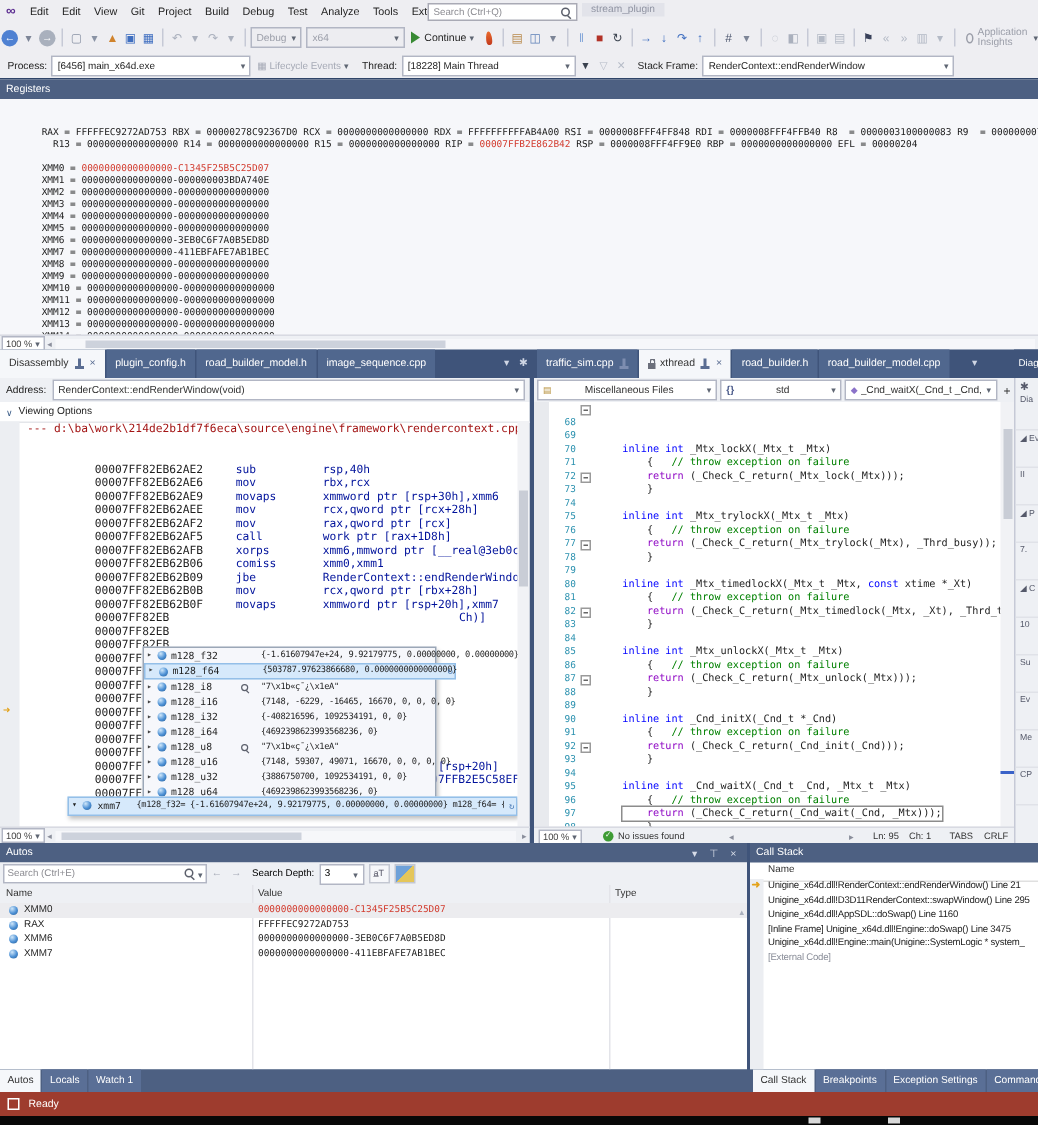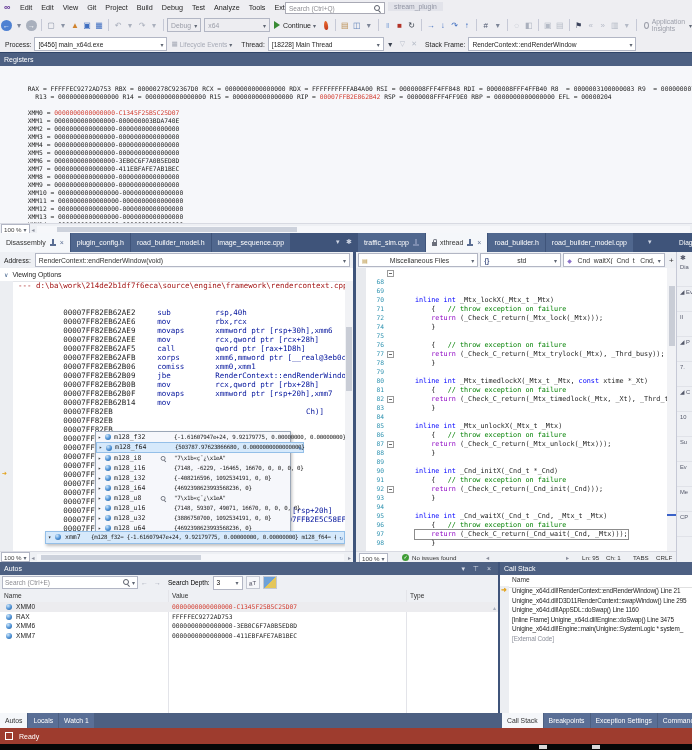--- a/index.html
+++ b/index.html
@@ -488,24 +488,29 @@
           <span class="da">00007FF82EB62AE9</span><span class="do">movaps</span><span class="dg">xmmword ptr [rsp+30h],xmm6</span>
           
         </div>
 
         <div class="drow">
           
           <span class="da">00007FF82EB62AEE</span><span class="do">mov</span><span class="dg">rcx,qword ptr [rcx+28h]</span>
           
         </div>
 
-
-        <div class="drow">
-          
-          <span class="da">00007FF82EB62AF5</span><span class="do">call</span><span class="dg">qword ptr [rax+1D8h]</span>
+        <div class="drow">
+          
+          <span class="da">00007FF82EB62AF2</span><span class="do">mov</span><span class="dg">rax,qword ptr [rcx]</span>
+          
+        </div>
+
+        <div class="drow">
+          
+          <span class="da">00007FF82EB62AF5</span><span class="do">call</span><span class="dg">work ptr [rax+1D8h]</span>
           
         </div>
 
         <div class="drow">
           
           <span class="da">00007FF82EB62AFB</span><span class="do">xorps</span><span class="dg">xmm6,mmword ptr [__real@3eb0c6f7a0b5ed8d (07FF8301AADF0h</span>
           
         </div>
 
 
@@ -526,25 +531,20 @@
           <span class="da">00007FF82EB62B0B</span><span class="do">mov</span><span class="dg">rcx,qword ptr [rbx+28h]</span>
           
         </div>
 
         <div class="drow">
           
           <span class="da">00007FF82EB62B0F</span><span class="do">movaps</span><span class="dg">xmmword ptr [rsp+20h],xmm7</span>
           
         </div>
 
-        <div class="drow">
-          
-          <span class="da">00007FF82EB62B14</span><span class="do">mov</span><span class="dg"></span>
-          
-        </div>
 
         <div class="drow">
           
           <span class="da">00007FF82EB</span><span class="do"></span><span class="dg"></span>
           
         </div>
 
         <div class="drow">
           
           <span class="da">00007FF82EB</span><span class="do"></span><span class="dg"></span>
@@ -794,20 +794,25 @@
           
           <span class="etext hl">    }</span>
         </div>
 
         <div class="eline">
           <span class="ln">72</span>
           
           <span class="etext hl"></span>
         </div>
 
+        <div class="eline">
+          <span class="ln">73</span>
+          <span class="fold"></span>
+          <span class="etext hl"><span class="kw">inline</span> <span class="kw">int</span> _Mtx_trylockX(_Mtx_t _Mtx)</span>
+        </div>
 
         <div class="eline">
           <span class="ln">74</span>
           
           <span class="etext hl">    {   <span class="com">// throw exception on failure</span></span>
         </div>
 
         <div class="eline">
           <span class="ln">75</span>
           

